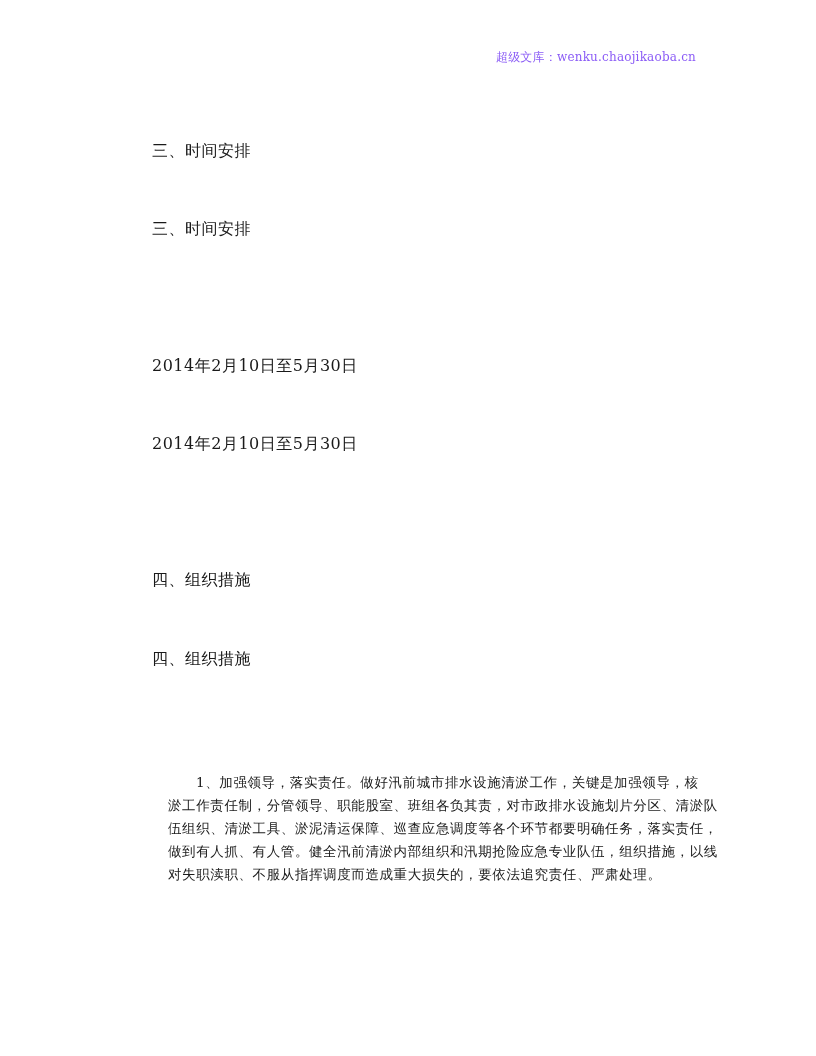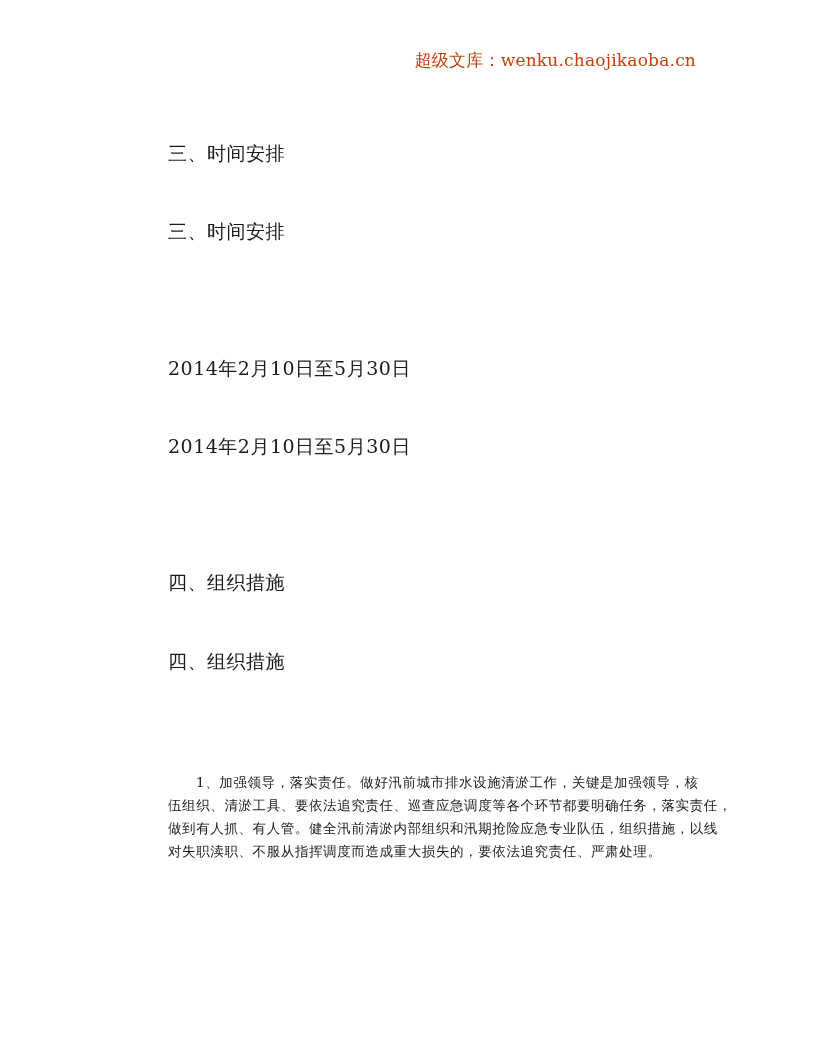--- a/index.html
+++ b/index.html
@@ -12,29 +12,29 @@
       height: 1056px;
       position: relative;
       overflow: hidden;
       font-family: "DejaVu Serif", "Liberation Serif", serif;
       color: #1a1a1a;
     }
     .page-header {
       position: absolute;
       top: 49px;
       right: 120px;
-      font-size: 17px;
+      font-size: 12px;
       letter-spacing: 0.2px;
-      color: #c2410c;
+      color: #8b5cf6;
       white-space: nowrap;
     }
     .block {
       position: absolute;
-      left: 168px;
-      font-size: 19px;
+      left: 152px;
+      font-size: 16px;
       white-space: nowrap;
       letter-spacing: 0.5px;
     }
     .paragraph {
       position: absolute;
       left: 168px;
       top: 771px;
       width: 528px;
       font-size: 13.5px;
       line-height: 23px;
@@ -55,16 +55,17 @@
 
 <div class="block" style="top:141px">三、时间安排</div>
 <div class="block" style="top:219px">三、时间安排</div>
 <div class="block" style="top:356px">2014年2月10日至5月30日</div>
 <div class="block" style="top:434px">2014年2月10日至5月30日</div>
 <div class="block" style="top:570px">四、组织措施</div>
 <div class="block" style="top:649px">四、组织措施</div>
 
 <div class="paragraph">
   <span class="line first">1、加强领导，落实责任。做好汛前城市排水设施清淤工作，关键是加强领导，核</span>
-  <span class="line">伍组织、清淤工具、要依法追究责任、巡查应急调度等各个环节都要明确任务，落实责任，</span>
+  <span class="line">淤工作责任制，分管领导、职能股室、班组各负其责，对市政排水设施划片分区、清淤队</span>
+  <span class="line">伍组织、清淤工具、淤泥清运保障、巡查应急调度等各个环节都要明确任务，落实责任，</span>
   <span class="line">做到有人抓、有人管。健全汛前清淤内部组织和汛期抢险应急专业队伍，组织措施，以线</span>
   <span class="line">对失职渎职、不服从指挥调度而造成重大损失的，要依法追究责任、严肃处理。</span>
 </div>
 
 </body></html>

